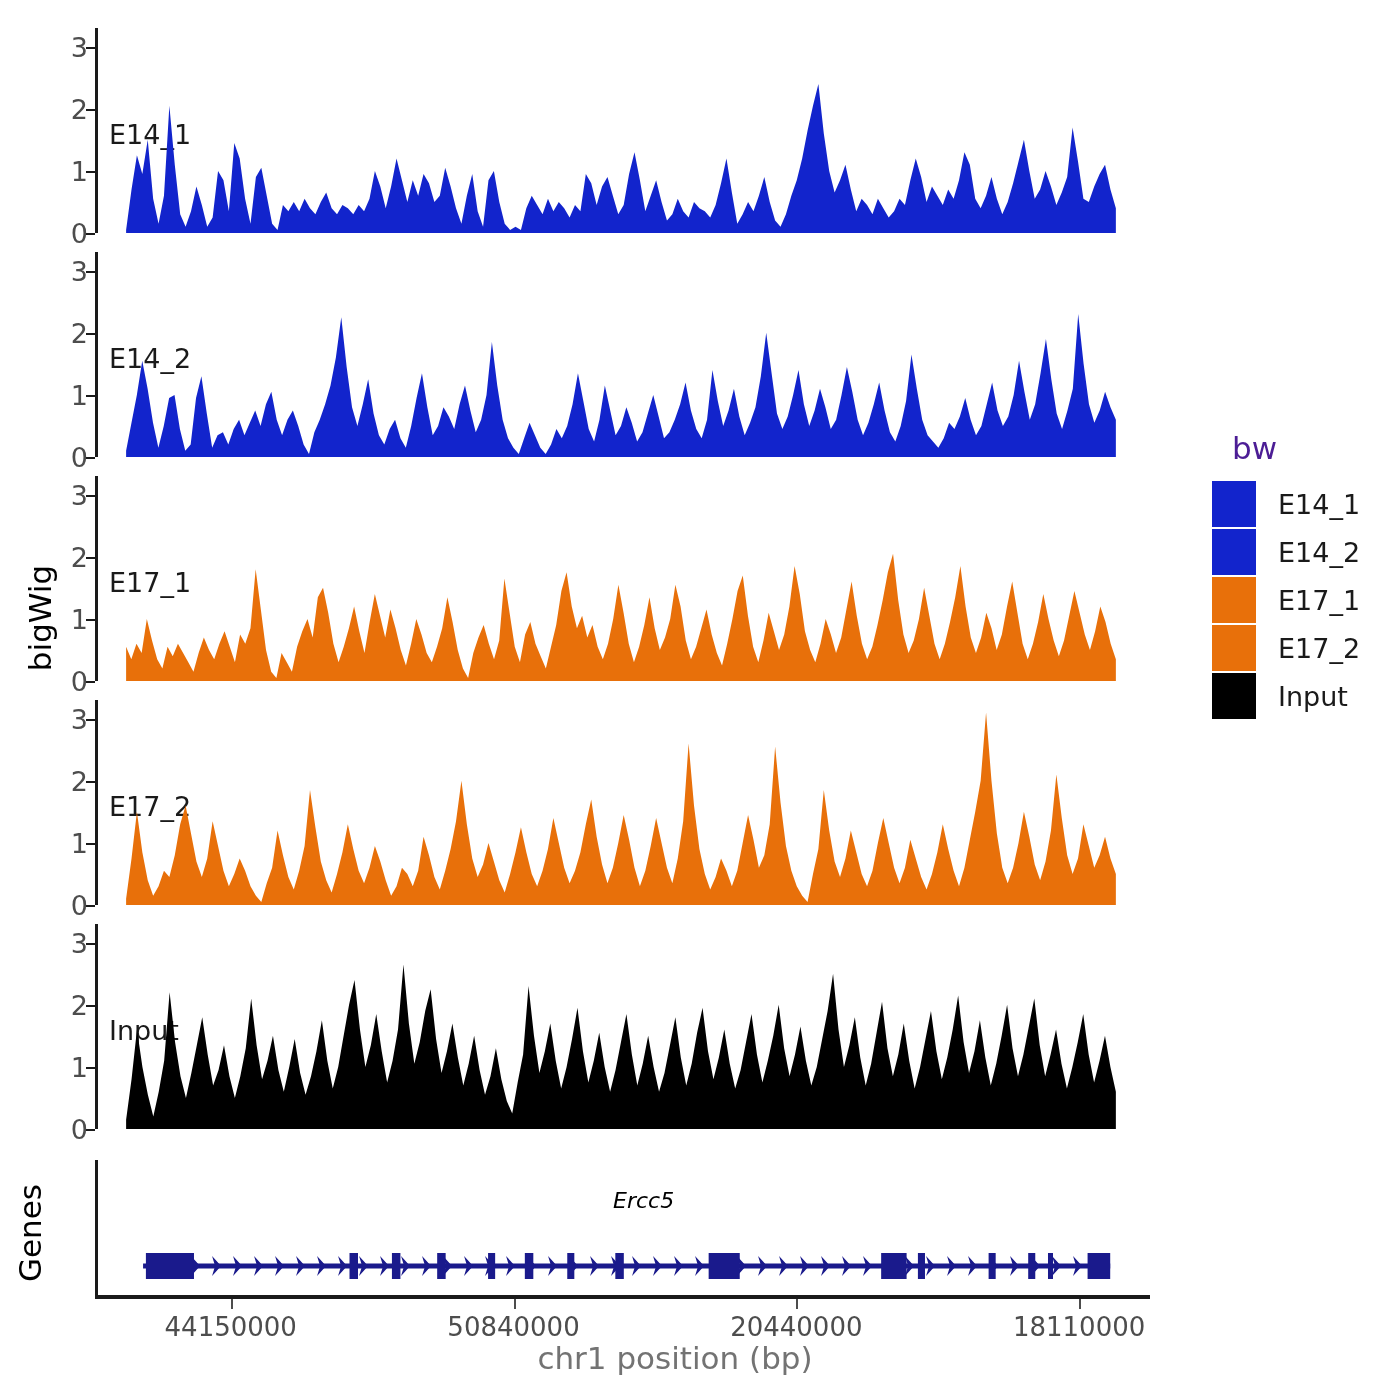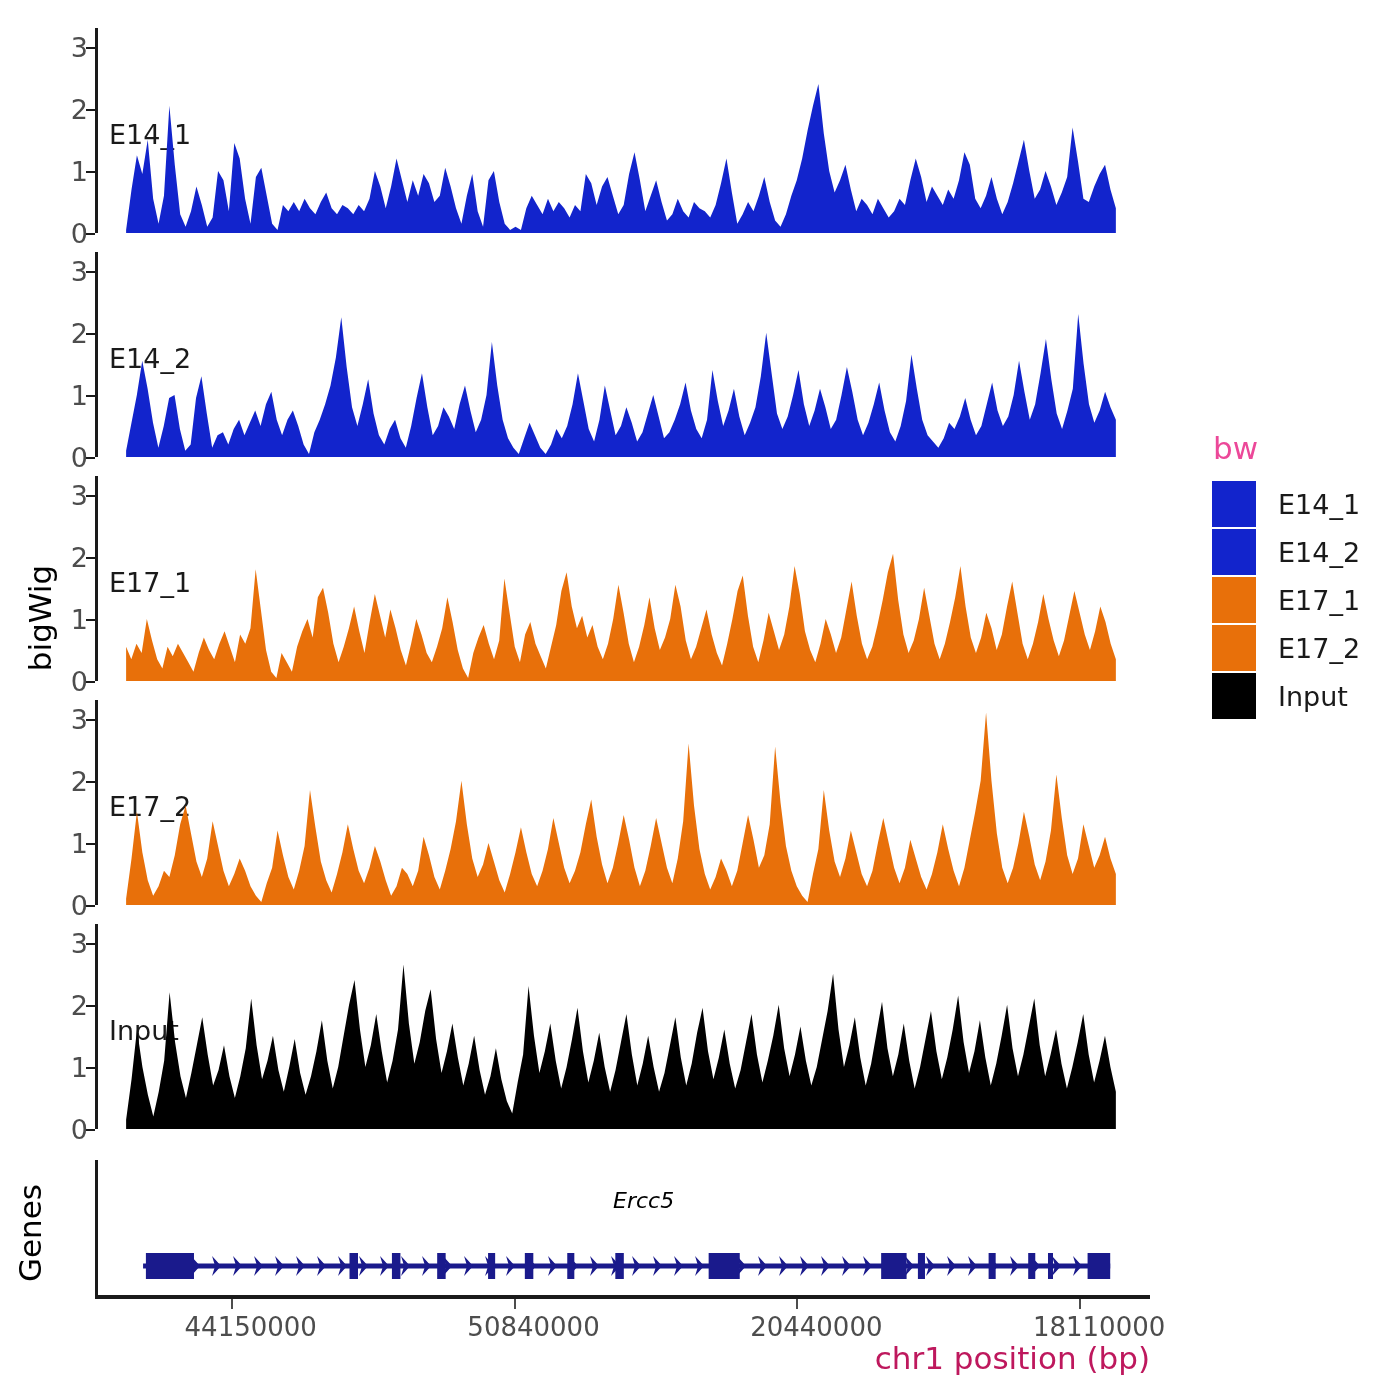--- a/index.html
+++ b/index.html
@@ -41,23 +41,23 @@
     top: 1215px;
     width: 170px;
     text-align: center;
     transform: rotate(-90deg);
   }
   #xaxis-title {
     position: absolute;
     left: 200px;
     top: 1340px;
     width: 950px;
-    text-align: right;
+    text-align: center;
     font-size: 31px;
-    color: #be185d;
+    color: #737373;
   }
 
   
   .panel {
     position: absolute;
     left: 95px;
     width: 1035px;
   }
   .panel-axis {
     position: absolute;
@@ -143,34 +143,33 @@
     height: 10px;
     background: #4d4d4d;
   }
   .xtick-label {
     position: absolute;
     top: 1312px;
     font-size: 26px;
     color: #4d4d4d;
     transform: translateX(-50%);
     white-space: nowrap;
-    margin-left: 20px;
   }
 
   
   #legend {
     position: absolute;
     left: 1212px;
     top: 430px;
   }
   #legend-title {
     font-size: 31px;
-    color: #ec4899;
+    color: #4c1d95;
     margin-bottom: 14px;
-    margin-left: 1px;
+    margin-left: 20px;
   }
   .legend-row {
     display: flex;
     align-items: center;
     height: 48px;
   }
   .legend-key {
     width: 44px;
     height: 46px;
     flex: 0 0 auto;

